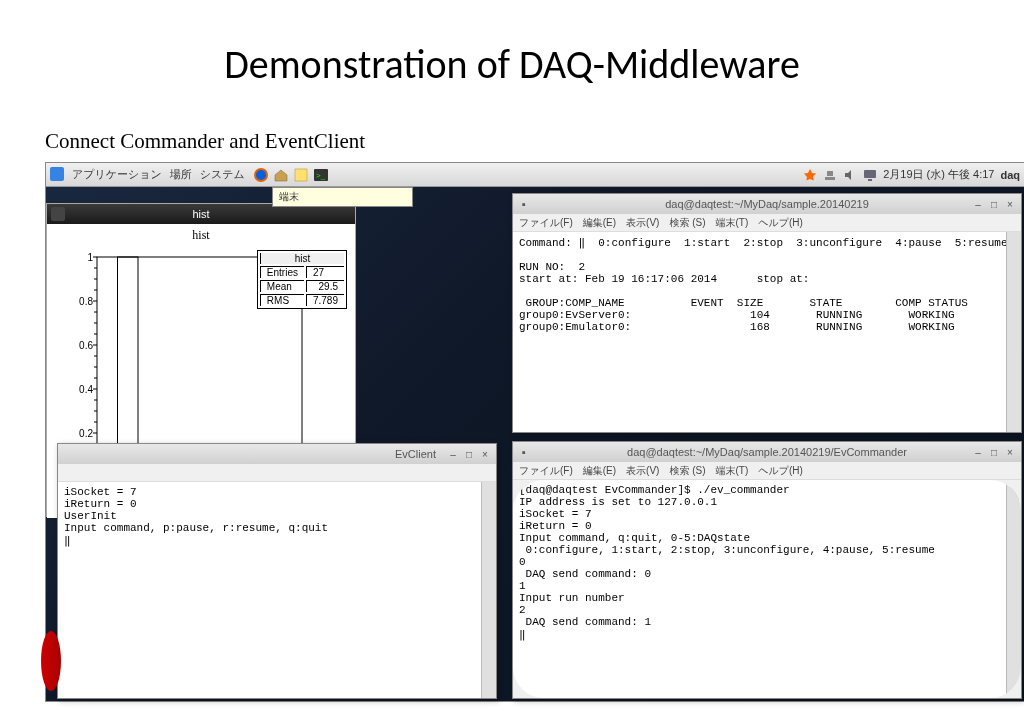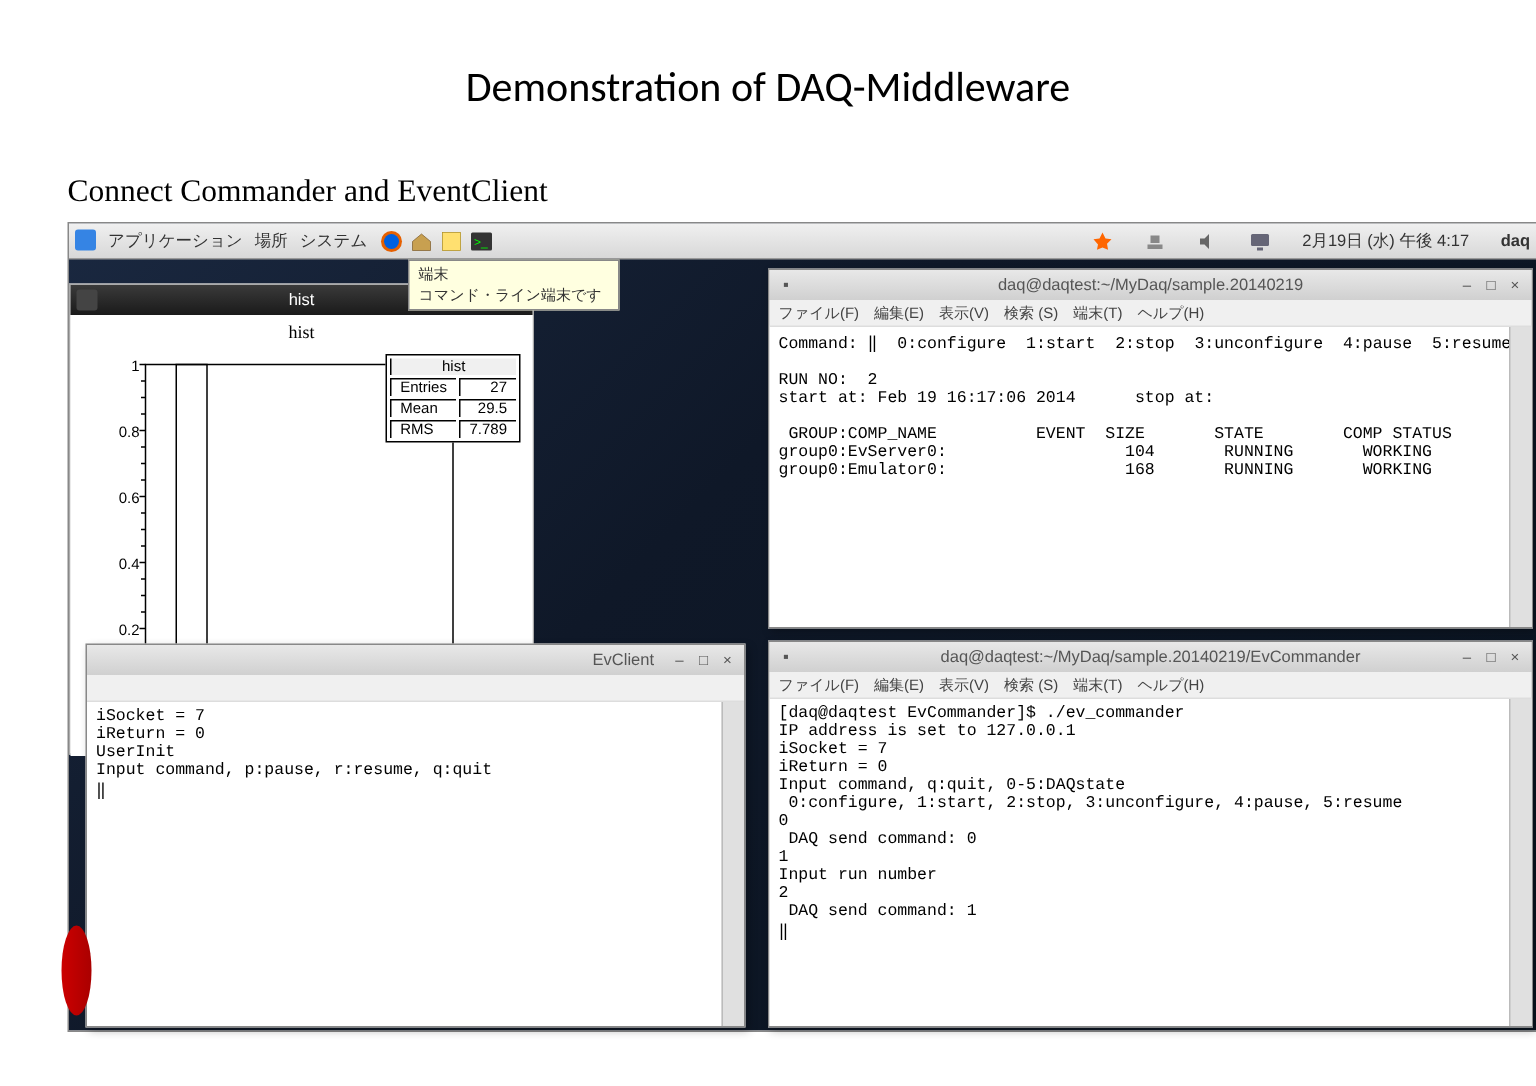--- a/index.html
+++ b/index.html
@@ -1,27 +1,27 @@
 <!DOCTYPE html>
 <html><head>
 <meta charset="utf-8">
 <style>
 * { margin: 0; padding: 0; box-sizing: border-box; }
 body { font-family: sans-serif; background: #fff; width: 1024px; height: 724px; overflow: hidden; }
 .slide { padding: 20px 60px; }
-.title { font-size: 28px; font-weight: 400; text-align: center; margin: 20px 0 20px; font-family: Calibri, sans-serif; }
+.title { font-size: 40px; font-weight: 400; text-align: center; margin: 20px 0 20px; font-family: Calibri, sans-serif; }
 .subtitle { font-size: 21px; font-family: Georgia, serif; margin-bottom: 8px; margin-left: -15px; margin-top: 40px; }
 .desktop { position: relative; width: 980px; height: 540px; background: linear-gradient(135deg, #1a2840 0%, #0f1828 40%, #0a1420 100%); margin-left: -15px; border: 1px solid #888; }
 .taskbar { height: 24px; background: linear-gradient(#f0f0f0, #d8d8d8); border-bottom: 1px solid #999; display: flex; align-items: center; padding: 0 4px; font-size: 11px; }
 .taskbar-left { display: flex; align-items: flex-start; gap: 8px; flex: 1; }
 .gnome-icon { width: 14px; height: 14px; background: #3584e4; border-radius: 2px; display: inline-block; }
 .taskbar-item { color: #333; }
 .taskbar-icons { display: flex; gap: 4px; align-items: center; }
 .tb-icon { width: 16px; height: 16px; display: inline-block; }
-.taskbar-right { display: flex; align-items: center; gap: 21px; font-size: 11px; justify-content: flex-end; }
+.taskbar-right { display: flex; align-items: center; gap: 6px; font-size: 11px; justify-content: flex-end; }
 .tray-icon { width: 14px; height: 14px; display: inline-block; }
 .clock { color: #333; }
 .user { font-weight: bold; color: #333; }
 
 .window { position: absolute; background: #f0f0f0; border: 1px solid #888; box-shadow: 2px 2px 6px rgba(0,0,0,0.3); }
 .titlebar { height: 20px; background: linear-gradient(#4a4a4a, #2a2a2a); color: #eee; font-size: 11px; display: flex; align-items: center; padding: 0 6px; justify-content: center; position: relative; }
 .titlebar.light { background: linear-gradient(#e8e8e8, #d0d0d0); color: #555; }
 .titlebar .tb-left { position: absolute; left: 4px; display: flex; gap: 2px; }
 .titlebar .tb-right { position: absolute; right: 4px; display: flex; gap: 2px; font-size: 10px; }
 .titlebar .tb-btn { width: 14px; height: 14px; display: inline-flex; align-items: center; justify-content: center; cursor: pointer; }
@@ -92,38 +92,37 @@
               <rect x="1" y="2" width="12" height="8" fill="#667" rx="1"></rect>
               <rect x="5" y="11" width="4" height="2" fill="#667"></rect>
             </svg></span>
         <span class="clock">2月19日 (水) 午後 4:17</span>
         <span class="user">daq</span>
       </div>
     </div>
 
     <div class="tooltip" style="left:226px; top:24px; width:141px;">
       <div>端末</div>
-      <div>コマンド・ライン端末です</div>
     </div>
 
     <div class="hist-window" style="left:0px; top:40px; width:310px; height:314px;">
       <div class="hist-titlebar">
         <span class="hleft"></span>
         <span>hist</span>
       </div>
       <div class="hist-canvas" style="height:294px;">
         <div class="hist-plot-title">hist</div>
         <table class="hist-stats">
           <tbody>
               <tr>
                 <td colspan="2">hist</td>
               </tr>
           <tr>
                 <td>Entries</td>
-                <td style="text-align:right">27</td>
+                <td style="text-align:left">27</td>
               </tr>
           <tr>
                 <td>Mean</td>
                 <td style="text-align:right">29.5</td>
               </tr>
           <tr>
                 <td>RMS</td>
                 <td style="text-align:right">7.789</td>
               </tr>
         </tbody>
@@ -257,21 +256,21 @@
         </span>
       </div>
       <div class="menubar">
         <span>ファイル(F)</span>
         <span>編集(E)</span>
         <span>表示(V)</span>
         <span>検索 (S)</span>
         <span>端末(T)</span>
         <span>ヘルプ(H)</span>
       </div>
-      <div class="term-body" style="height:218px;">[daq@daqtest EvCommander]$ ./ev_commander
+      <div class="term-body" style="height:218px;border-radius:31px;">[daq@daqtest EvCommander]$ ./ev_commander
 IP address is set to 127.0.0.1
 iSocket = 7
 iReturn = 0
 Input command, q:quit, 0-5:DAQstate
  0:configure, 1:start, 2:stop, 3:unconfigure, 4:pause, 5:resume
 0
  DAQ send command: 0
 1
 Input run number
 2

